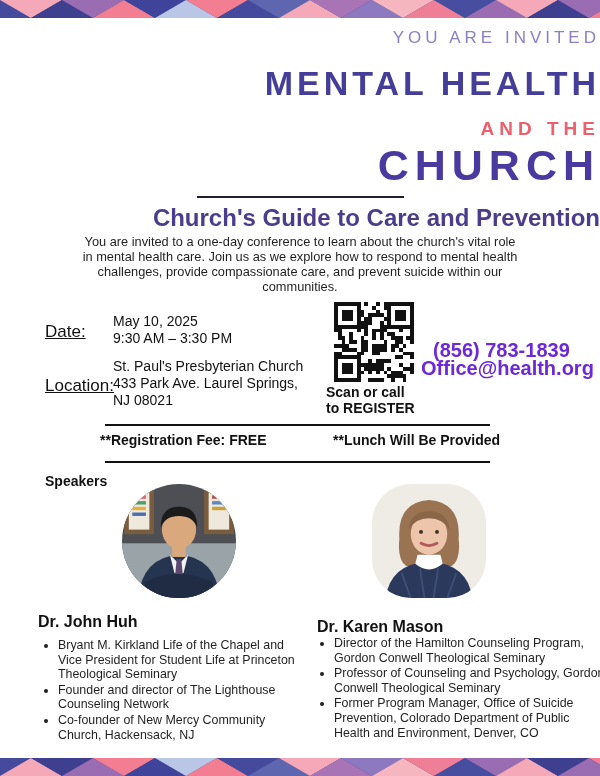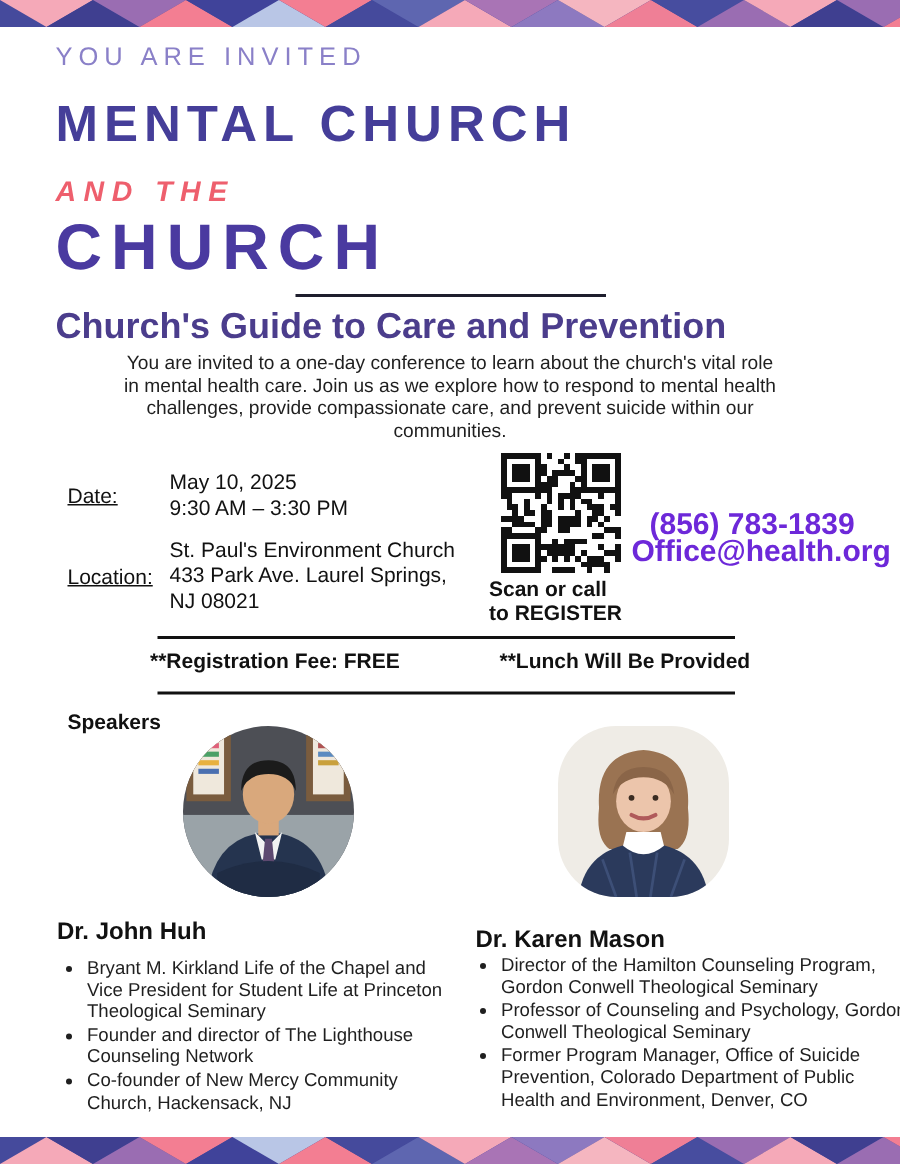--- a/index.html
+++ b/index.html
@@ -2,31 +2,31 @@
 <html style="--kicker-purple: #8a80c8; --title-navy: #453e99; --and-pink: #ee5f6d; --church-purple: #4a3aa0; --subtitle-purple: #4b3d8c;"><head>
 <meta charset="utf-8">
 <style>
   html,body{margin:0;padding:0;background:#ffffff;}
   .flyer{
     position:relative;width:600px;height:776px;margin:0 auto;
     background:#ffffff;overflow:hidden;
     font-family:"Liberation Sans",sans-serif;color:#222;
   }
   .abs{position:absolute;}
-  .center{left:0;right:0;text-align:left;padding-left:37px;}
+  .center{left:0;right:0;text-align:right;padding-left:37px;}
 
   .kicker{top:28px;font-size:17px;letter-spacing:4px;color:var(--kicker-purple,#8a80c8);font-weight:400;}
   .title-main{top:64px;font-size:34px;font-weight:bold;letter-spacing:4px;color:var(--title-navy,#453e99);}
-  .title-and{top:118px;font-size:19px;font-weight:bold;letter-spacing:5px;color:var(--and-pink,#ee5f6d);font-style:italic;}
+  .title-and{top:118px;font-size:19px;font-weight:bold;letter-spacing:5px;color:var(--and-pink,#ee5f6d);}
   .title-church{top:141px;font-size:43px;font-weight:bold;letter-spacing:6px;color:var(--church-purple,#4a3aa0);}
   .title-rule{top:196px;left:197px;width:207px;height:0;border-top:2px solid #1e1e2d;}
   .subtitle{top:204px;font-size:24px;font-weight:bold;color:var(--subtitle-purple,#4b3d8c);}
   .intro{top:234px;left:80px;width:440px;text-align:center;font-size:12.8px;line-height:15px;color:#1f1f1f;}
 
-  .label{font-size:14px;color:#111;text-decoration:underline;}
+  .label{font-size:17px;color:#111;text-decoration:underline;}
   .value{font-size:14px;line-height:17px;color:#111;}
   .date-label{left:45px;top:322px;}
   .date-value{left:113px;top:313px;}
   .loc-label{left:45px;top:376px;}
   .loc-value{left:113px;top:358px;}
 
   .qr-box{left:334px;top:302px;width:80px;height:80px;}
   .qr-caption{left:326px;top:384px;width:100px;font-size:14px;line-height:16px;font-weight:bold;color:#111;text-align:left;}
   .contact{left:421px;top:341px;font-size:20px;line-height:18px;font-weight:bold;color:#6d28d9;}
   .contact .phone{padding-left:12px;}
@@ -81,36 +81,36 @@
       <polygon points="465,18 527,18 496,0" fill="#9a6db2"></polygon>
       <polygon points="496,0 558,0 527,18" fill="#f5a9b8"></polygon>
       <polygon points="527,18 589,18 558,0" fill="#3f3f90"></polygon>
       <polygon points="558,0 620,0 589,18" fill="#9a6db2"></polygon>
       <polygon points="589,18 651,18 620,0" fill="#f37e92"></polygon>
       <polygon points="620,0 682,0 651,18" fill="#40439a"></polygon>
       <polygon points="651,18 713,18 682,0" fill="#b9c6e6"></polygon>
     </svg>
 
   <div class="abs center kicker">YOU ARE INVITED</div>
-  <div class="abs center title-main">MENTAL CHURCH</div>
+  <div class="abs center title-main">MENTAL HEALTH</div>
   <div class="abs center title-and">AND THE</div>
   <div class="abs center title-church">CHURCH</div>
   <div class="abs title-rule"></div>
   <div class="abs center subtitle">Church's Guide to Care and Prevention</div>
   <div class="abs intro">You are invited to a one-day conference to learn about the church's vital role in mental health care. Join us as we explore how to respond to mental health challenges, provide compassionate care, and prevent suicide within our communities.</div>
 
   <div class="abs label date-label">Date:</div>
   <div class="abs value date-value">
     <div>May 10, 2025</div>
     <div>9:30 AM – 3:30 PM</div>
   </div>
 
   <div class="abs label loc-label">Location:</div>
   <div class="abs value loc-value">
-    <div>St. Paul's Environment Church</div>
+    <div>St. Paul's Presbyterian Church</div>
     <div>433 Park Ave. Laurel Springs,</div>
     <div>NJ 08021</div>
   </div>
 
   <svg class="abs qr-box" id="qr" viewBox="0 0 21 21" shape-rendering="crispEdges">
       <rect width="21" height="21" fill="#fff"></rect>
       <rect x="8" y="0" width="1" height="1" fill="#111"></rect>
       <rect x="11" y="0" width="1" height="1" fill="#111"></rect>
       <rect x="13" y="0" width="1" height="1" fill="#111"></rect>
       <rect x="10" y="1" width="1" height="1" fill="#111"></rect>

